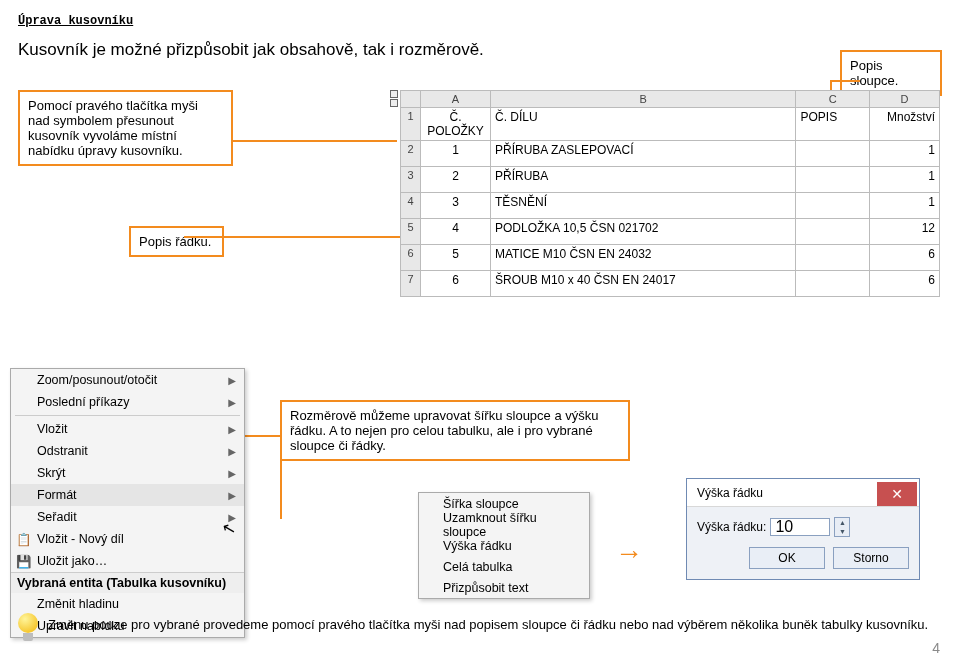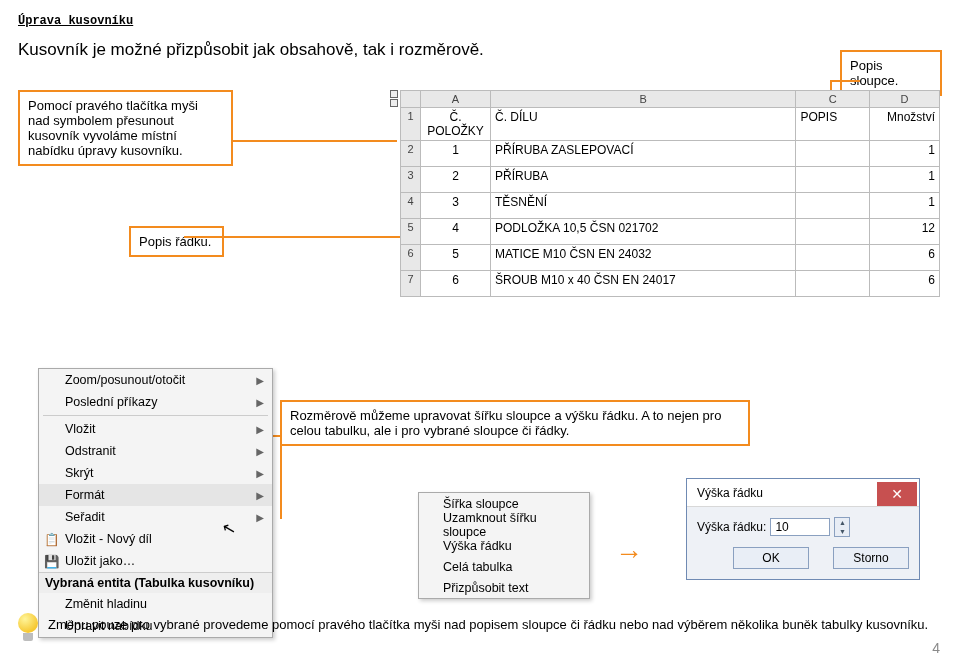--- a/index.html
+++ b/index.html
@@ -26,21 +26,21 @@
   .callout {
     border: 2px solid #f38b1e;
     background: #fff;
     padding: 6px 8px;
     font-size: 13px;
     position: absolute;
   }
   .co-column { right: 18px; top: 50px; width: 102px; }
   .co-context { left: 18px; top: 90px; width: 215px; }
   .co-row { left: 90px; top: 226px; width: 95px; margin-left: 39px; }
-  .co-size { left: 280px; top: 400px; width: 470px; }
+  .co-size { left: 280px; top: 400px; width: 350px; }
   .line {
     position: absolute;
     background: #f38b1e;
     height: 2px;
   }
   .vline {
     position: absolute;
     background: #f38b1e;
     width: 2px;
   }
@@ -101,21 +101,20 @@
   
   .ctxmenu {
     position: absolute;
     left: 10px;
     top: 368px;
     width: 235px;
     border: 1px solid #aaa;
     background: #f4f4f4;
     font-size: 12.5px;
     box-shadow: 2px 2px 4px rgba(0,0,0,0.2);
-    margin-left: 28px;
   }
   .ctxmenu .row {
     display: flex;
     align-items: center;
     height: 22px;
     padding: 0 6px 0 26px;
     position: relative;
   }
   .ctxmenu .row .arrow {
     position: absolute;
@@ -196,41 +195,41 @@
   }
   .dialog .body {
     padding: 10px;
     display: flex;
     align-items: center;
     gap: 4px;
   }
   .dialog input[type=text] {
     width: 60px;
     height: 18px;
-    font-size: 12px;
+    font-size: 16px;
     padding: 0 4px;
     border: 1px solid #8aa0c0;
   }
   .spinner {
     display: flex;
     flex-direction: column;
     border: 1px solid #8aa0c0;
   }
   .spinner div {
     width: 14px; height: 9px;
     background: #e8edf5;
     font-size: 7px;
     text-align: center;
     line-height: 9px;
     color: #456;
   }
   .dialog .buttons {
     display: flex;
     justify-content: flex-end;
-    gap: 24px;
+    gap: 8px;
     padding: 0 10px 10px 0;
   }
   .dialog button {
     width: 76px;
     height: 22px;
     font-size: 12px;
     background: #e9eef6;
     border: 1px solid #8aa0c0;
   }
 

